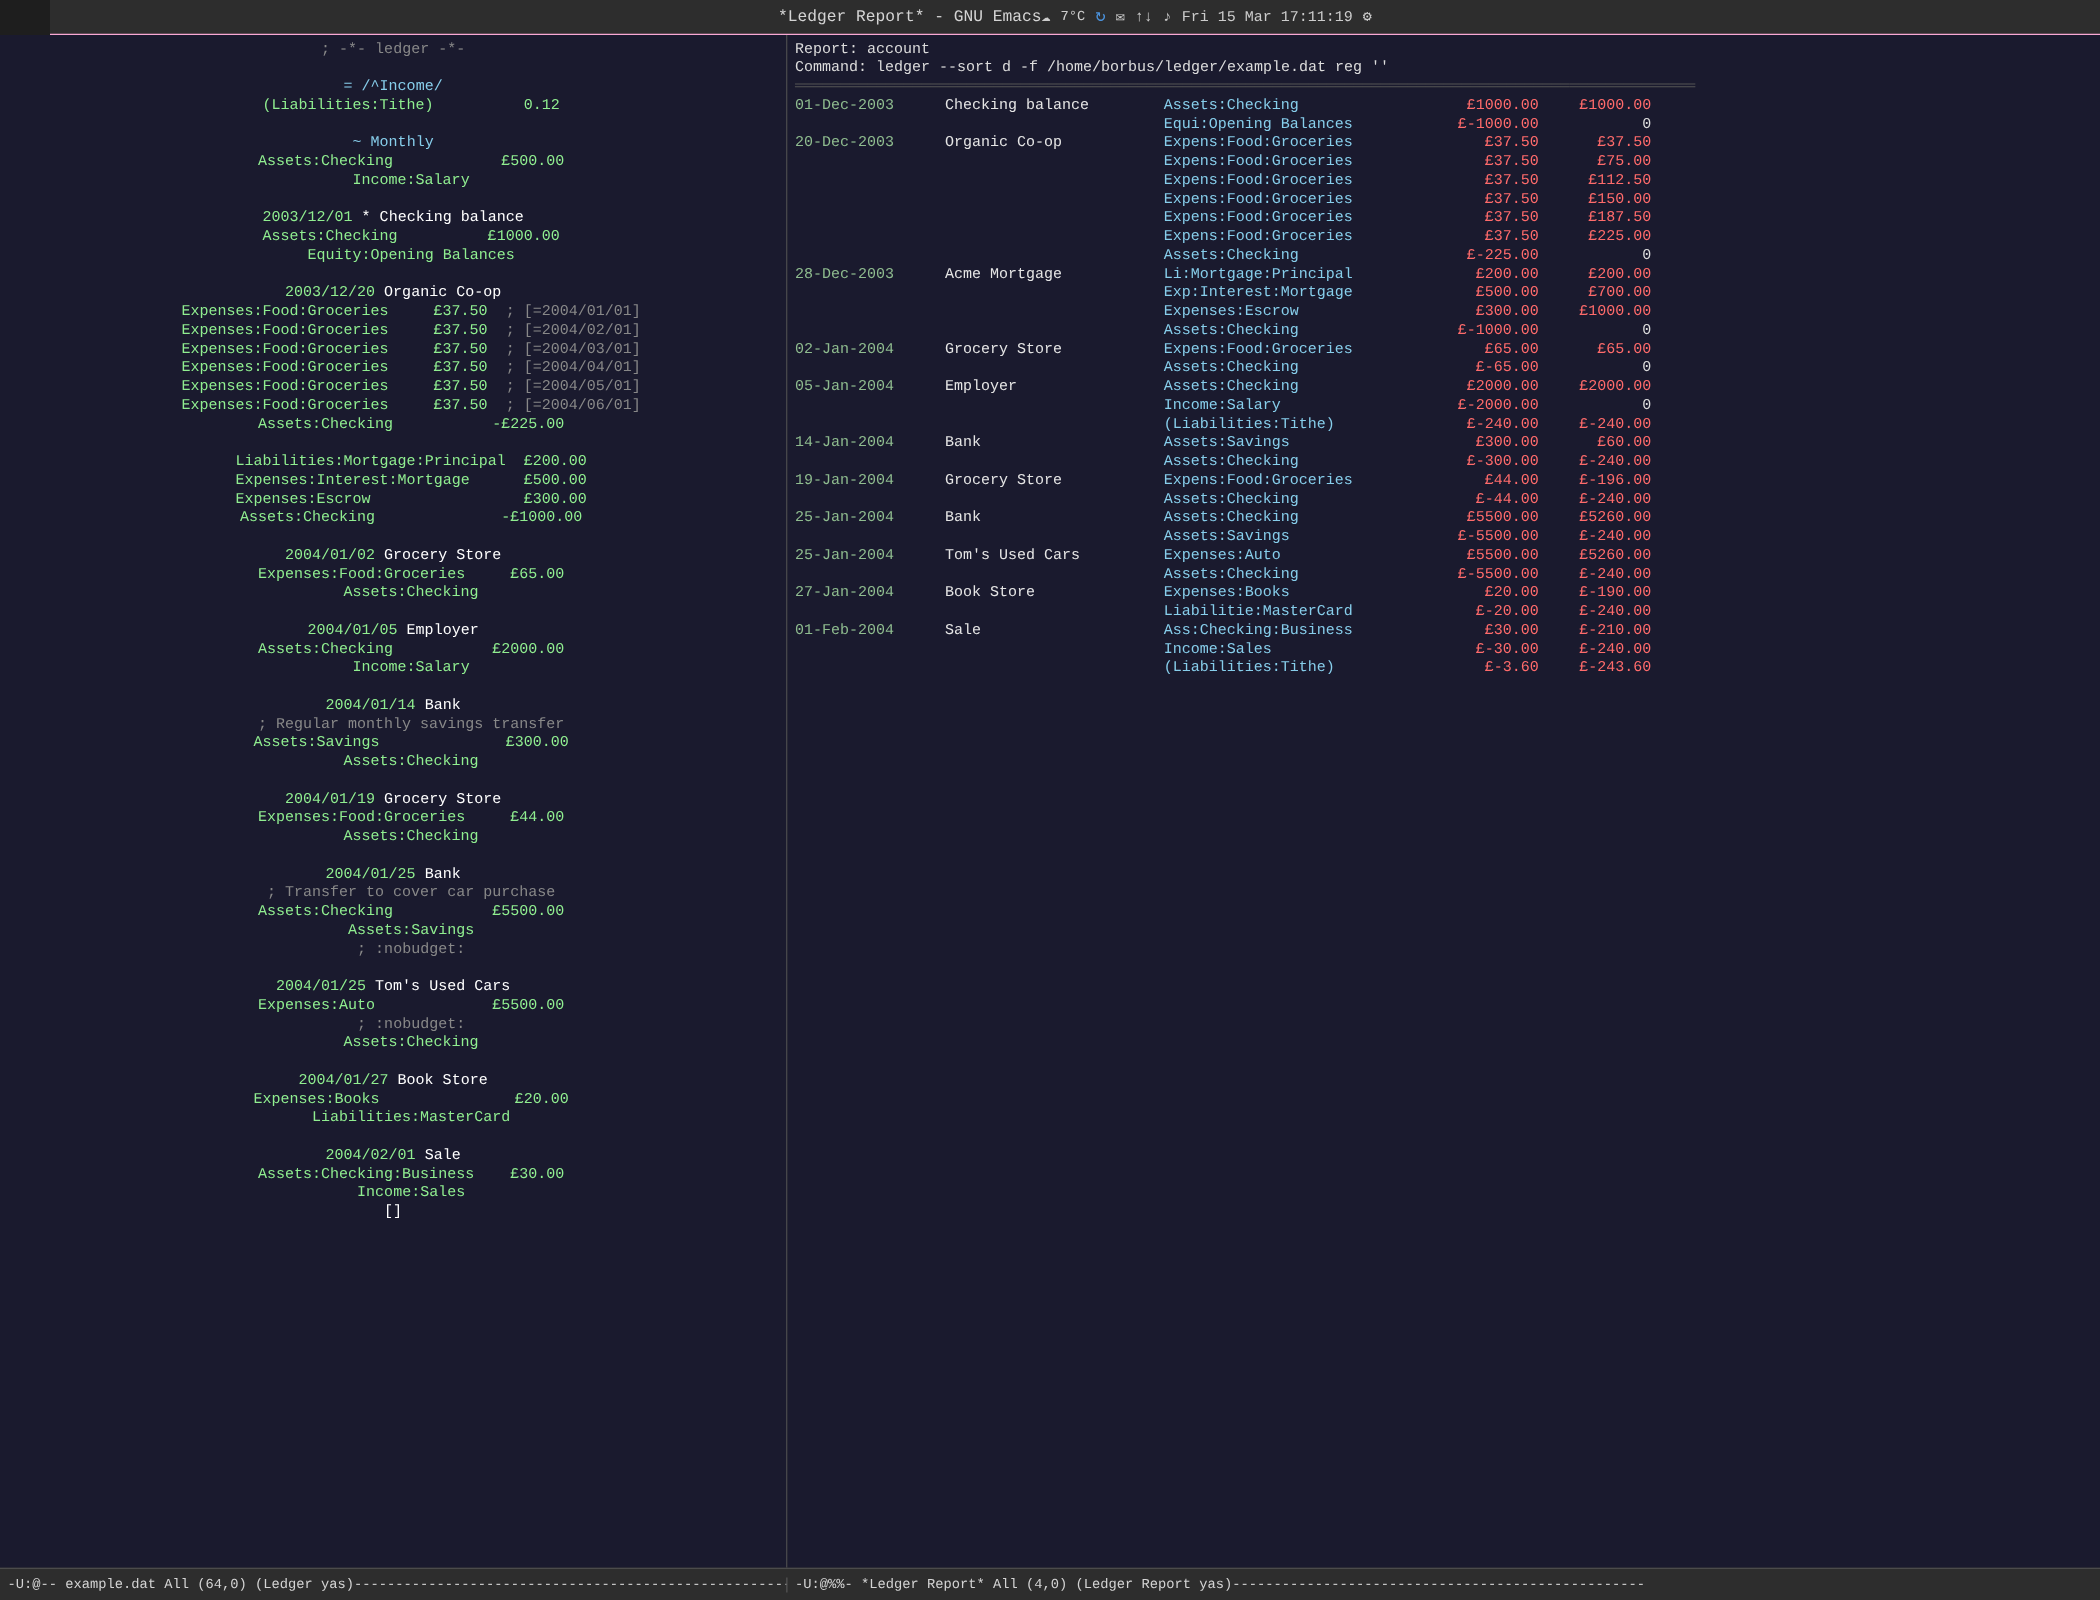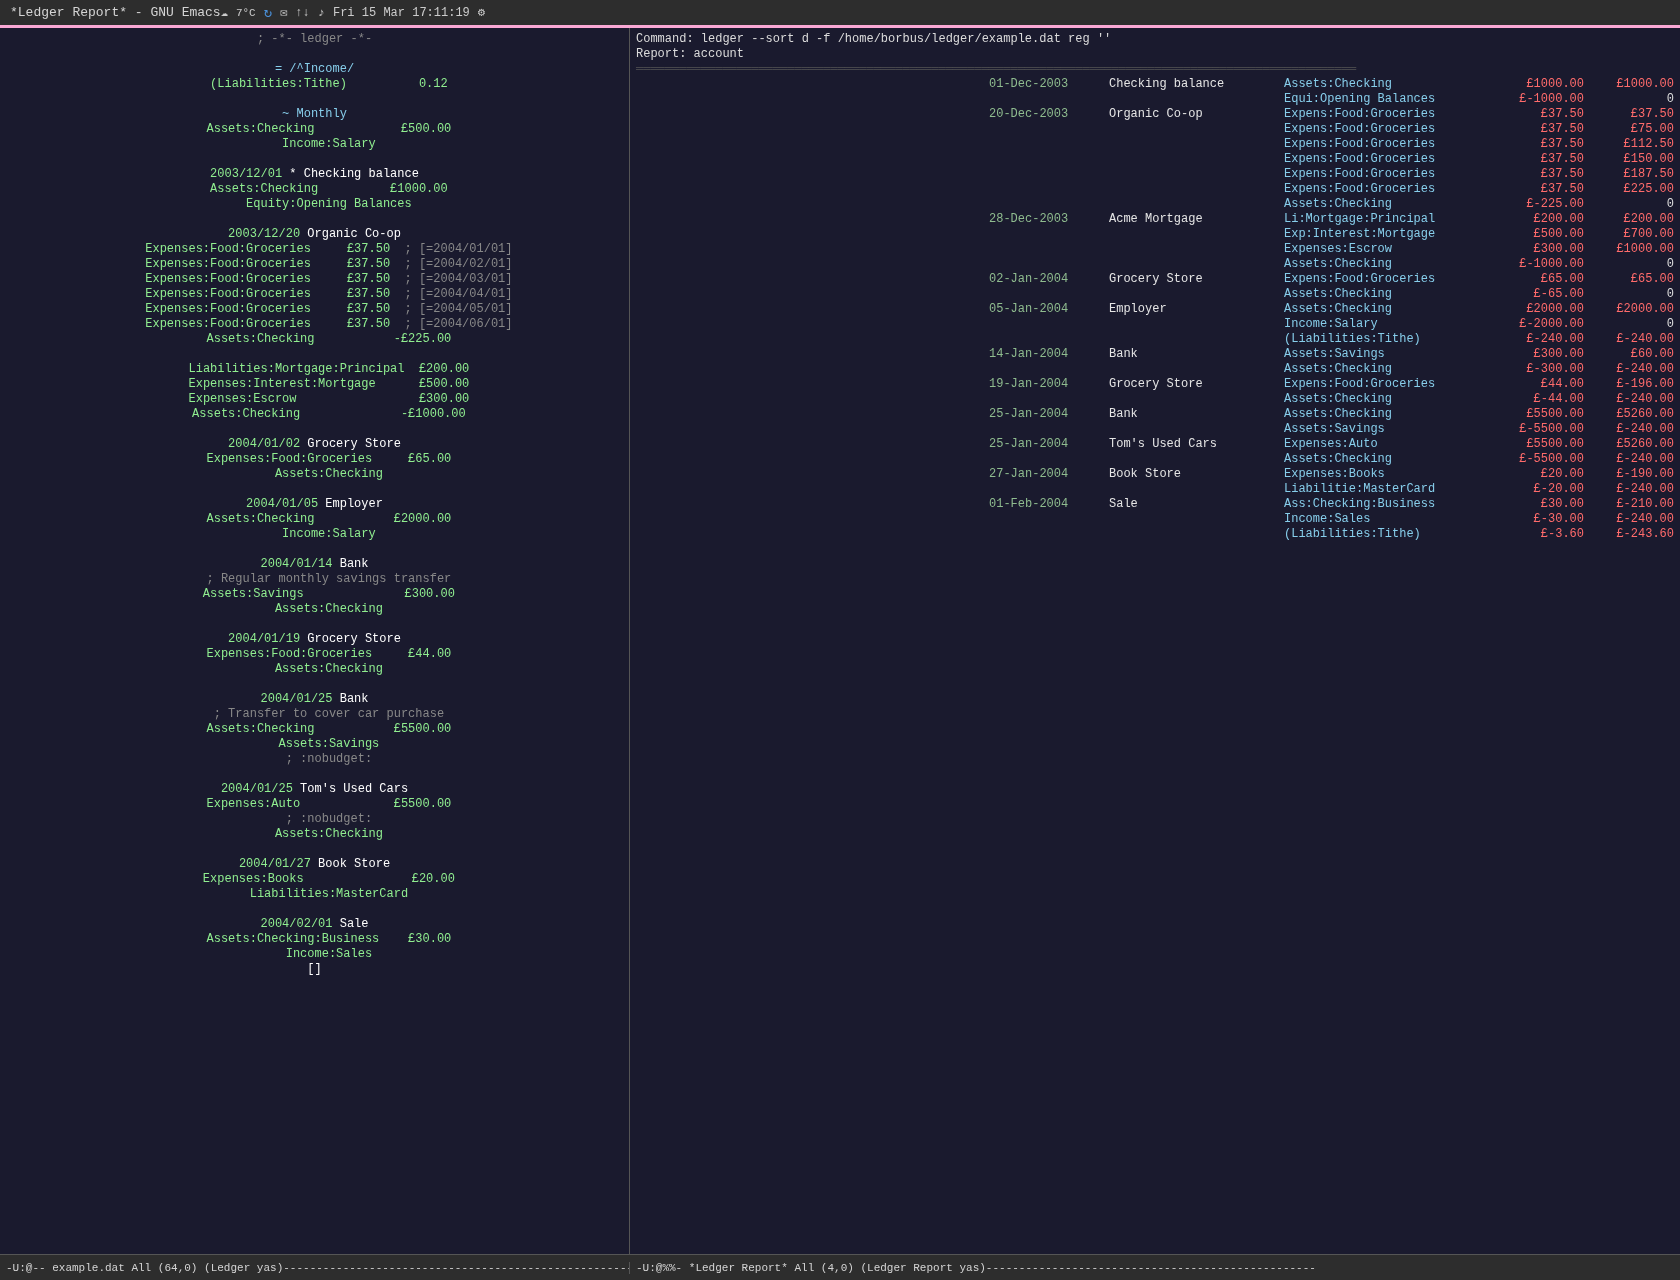--- a/index.html
+++ b/index.html
@@ -12,23 +12,24 @@
       height: 1280px;
       overflow: hidden;
     }
 
     
     .titlebar {
       background: #2d2d2d;
       height: 28px;
       display: flex;
       align-items: center;
-      justify-content: flex-start;
+      justify-content: center;
       padding: 0 10px;
-      border-bottom: 3px solid #f9a8d4;
+      border-bottom: 1px solid #f9a8d4;
+      margin-left: 40px;
     }
     .titlebar-title {
       color: #d4d4d4;
       font-size: 13px;
     }
     .titlebar-right {
       display: flex;
       align-items: center;
       gap: 8px;
       color: #ccc;
@@ -98,21 +99,20 @@
     .c-red { color: #ff6b6b; }
     .c-white { color: #ffffff; }
     .c-gray { color: #888888; }
     .c-bright { color: #dcdcdc; }
 
     
     .report-row {
       display: flex;
       line-height: 15px;
       white-space: pre;
-      justify-content: flex-end;
     }
     .report-date { width: 120px; color: #8fbc8f; flex-shrink: 0; }
     .report-payee { width: 175px; color: #e5e5e5; flex-shrink: 0; }
     .report-account { width: 210px; color: #87ceeb; flex-shrink: 0; }
     .report-amount { width: 90px; text-align: right; flex-shrink: 0; }
     .report-total { width: 90px; text-align: right; flex-shrink: 0; }
   </style>
 </head>
 <body>
 
@@ -192,22 +192,22 @@
     <div class="line c-green">    Expenses:Books               £20.00</div>
     <div class="line c-green">    Liabilities:MasterCard</div>
     <div class="line">&nbsp;</div>
     <div class="line"><span class="c-green">2004/02/01 </span><span class="c-white">Sale</span></div>
     <div class="line c-green">    Assets:Checking:Business    £30.00</div>
     <div class="line c-green">    Income:Sales</div>
     <div class="line c-white">[]</div>
   </div>
 
   <div class="right-pane">
+    <div class="line c-bright">Report: account</div>
     <div class="line c-bright">Command: ledger --sort d -f /home/borbus/ledger/example.dat reg ''</div>
-    <div class="line c-bright">Report: account</div>
     <div class="line" style="color:#555; letter-spacing:0px;">════════════════════════════════════════════════════════════════════════════════════════════════════</div>
 
     <div class="report-row">
       <span class="report-date c-green">01-Dec-2003 </span>
       <span class="report-payee c-green">Checking balance   </span>
       <span class="report-account c-cyan">Assets:Checking          </span>
       <span class="report-amount c-red">£1000.00</span>
       <span class="report-total c-red">£1000.00</span>
     </div>
     <div class="report-row">

